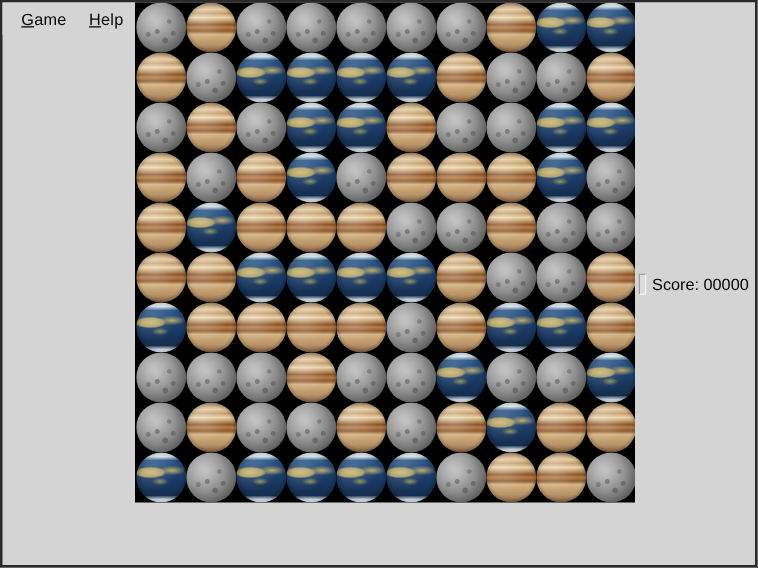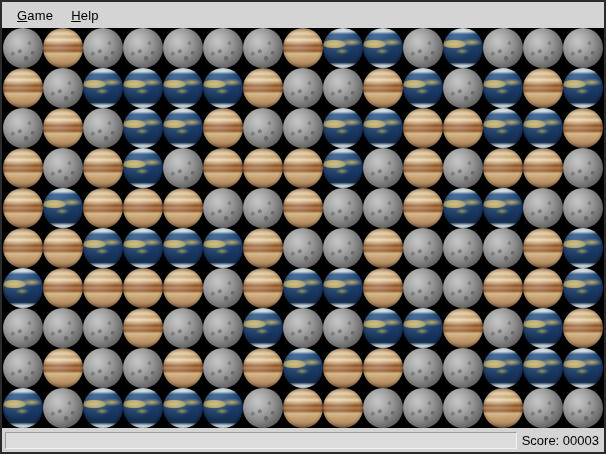--- a/index.html
+++ b/index.html
@@ -4,21 +4,21 @@
 <style>
   html,body { margin:0; padding:0; background:#888; }
   * { box-sizing:border-box; }
 
   .window {
     width:606px; height:454px;
     border:2px solid #2a2a2a;
     background:#d4d4d4;
     font-family:"Liberation Sans", sans-serif;
     position:relative;
-    display:flex; flex-direction:column;
+    display:flex; flex-direction:row;
   }
 
   
   .menubar {
     height:26px; flex:0 0 26px;
     background:#d4d4d4;
     display:flex; align-items:center;
     padding-left:6px;
   }
   .menu-item {
@@ -257,16 +257,16 @@
       <div class="ball moon"></div>
       <div class="ball moon"></div>
       <div class="ball moon"></div>
       <div class="ball jupiter"></div>
       <div class="ball moon"></div>
       <div class="ball moon"></div>
     </div>
 
   <div class="statusbar">
     <div class="status-panel"></div>
-    <div class="score">Score: 00003</div>
+    <div class="score">Score: 00000</div>
   </div>
 
 </div>
 
 </body></html>

